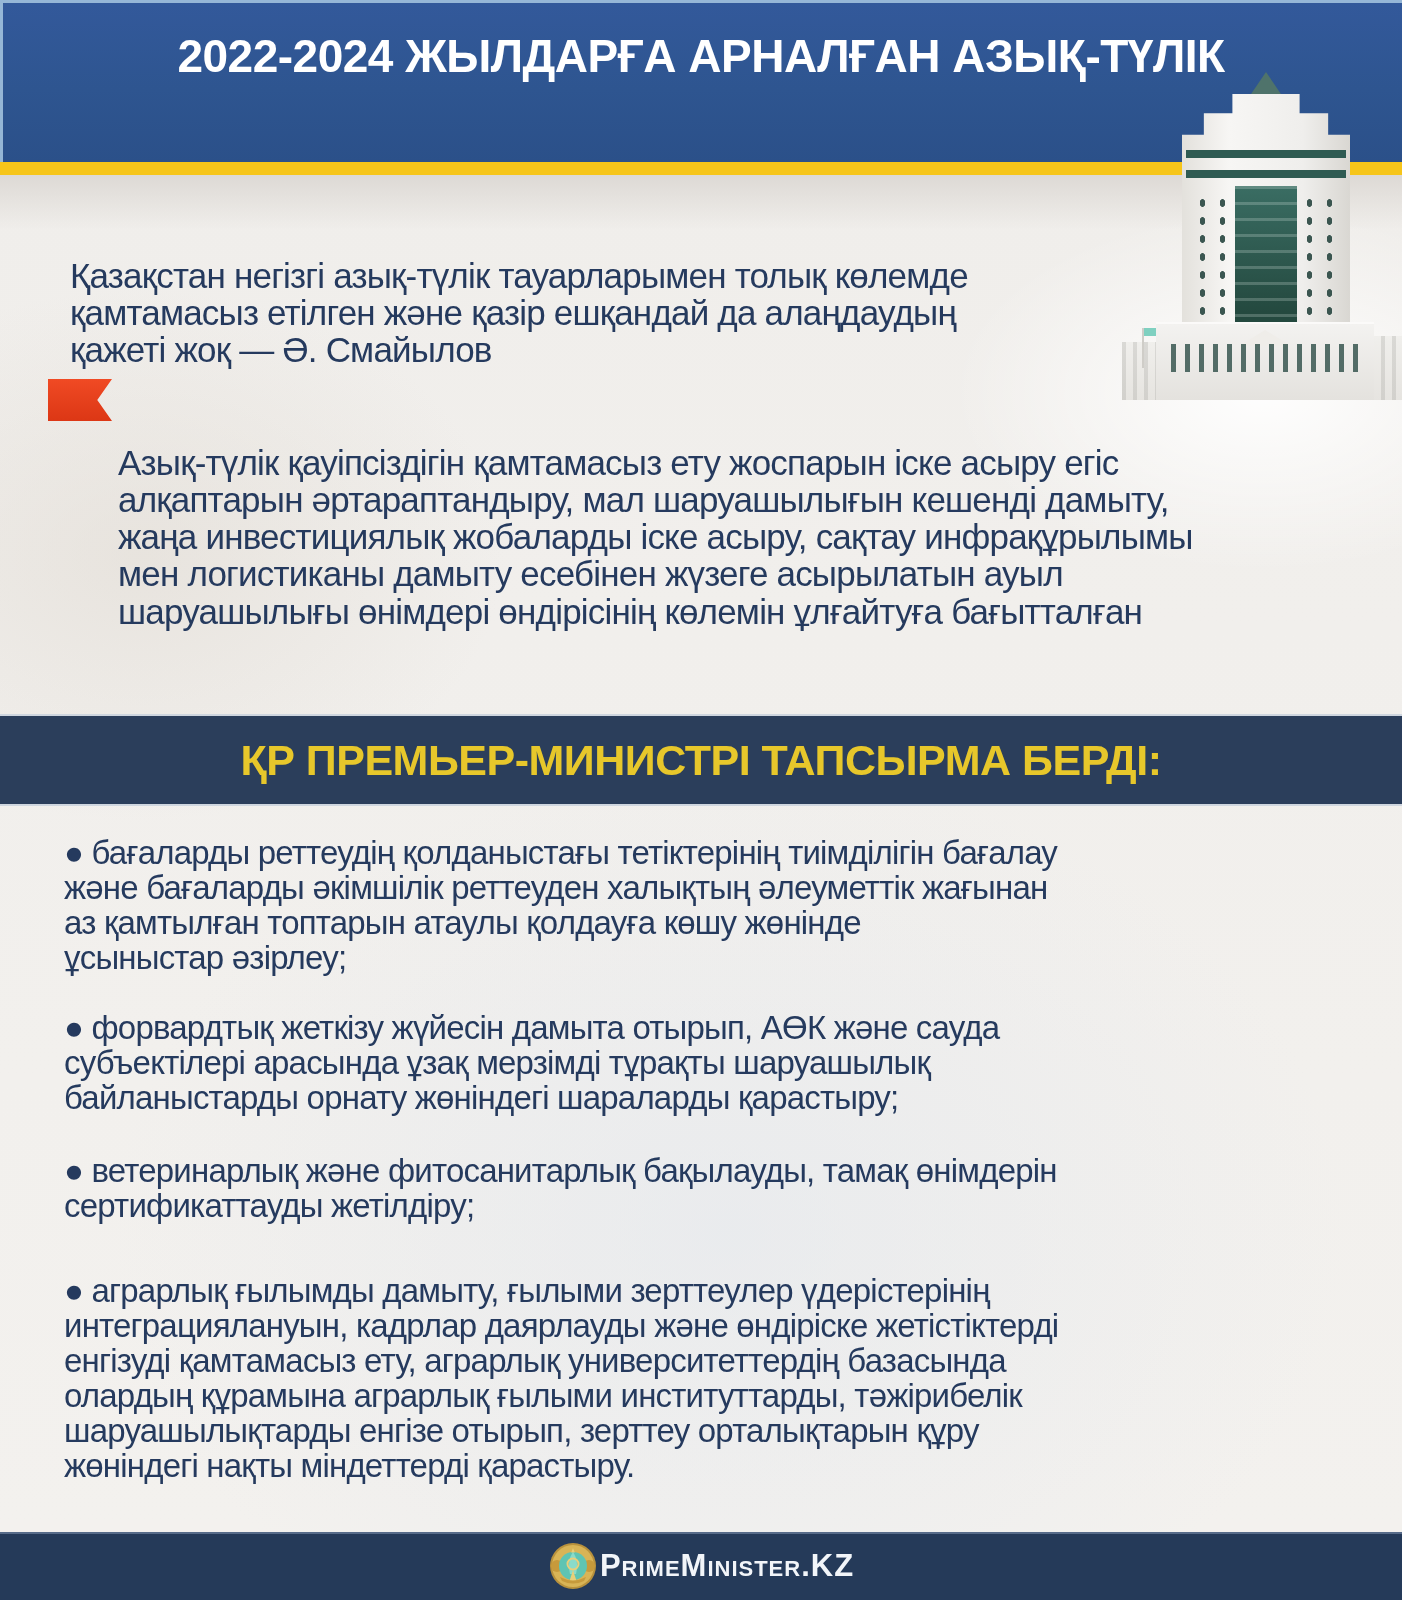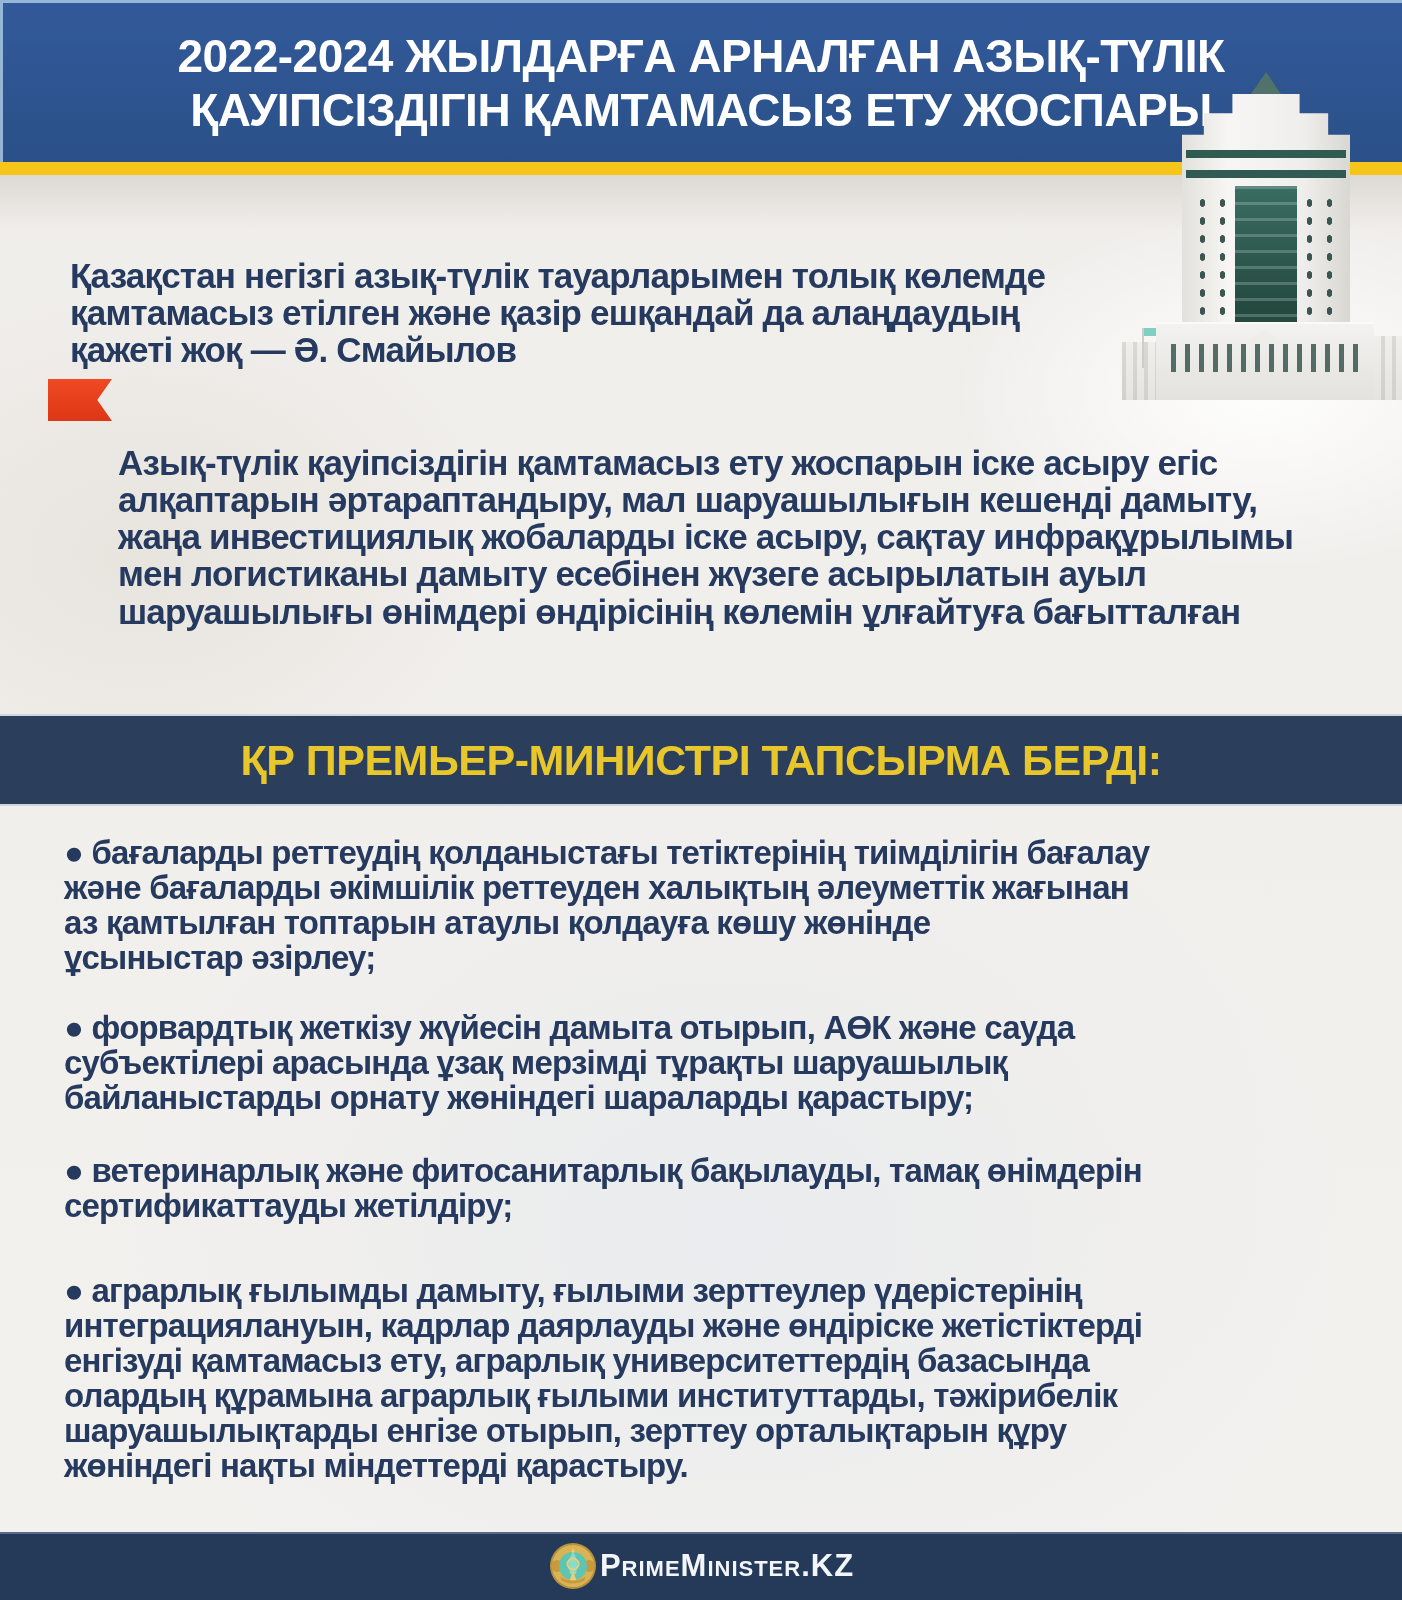--- a/index.html
+++ b/index.html
@@ -73,21 +73,21 @@
     border-bottom:16px solid #efede9;
   }
   .b-wing{position:absolute;bottom:0;height:58px;background:
       repeating-linear-gradient(to right, rgba(150,150,145,.25) 0 4px, rgba(0,0,0,0) 4px 11px),
       linear-gradient(180deg,#f0efec,#e6e4e0);}
   .b-wing-l{left:-8px;width:62px;}
   .b-wing-r{right:0;width:54px;height:64px;}
   .b-flag{position:absolute;left:14px;bottom:64px;width:12px;height:8px;background:#7fd0c0;}
   .b-flag:before{content:"";position:absolute;left:-2px;top:0;width:2px;height:40px;background:#cfcdc8;}
   
-  .navy-text{color:#253a5e;font-weight:bold;letter-spacing:-.8px;white-space:pre-line;}
+  .navy-text{color:#253a5e;font-weight:normal;letter-spacing:-.8px;white-space:pre-line;}
   .quote{position:absolute;left:70px;top:222px;width:1120px;font-size:35px;line-height:1.06;z-index:4;}
   .point{position:absolute;left:16px;padding-left:70px;width:1330px;font-size:35px;line-height:1.06;z-index:4;margin-left:32px;}
   .point-1{top:370px;}
   .point-2{top:583px;}
   .ribbon{
     position:absolute;left:0;top:9px;width:64px;height:42px;
     background:linear-gradient(180deg,#f04a24,#dc3715);
     clip-path:polygon(0 0,100% 0,77% 50%,100% 100%,0 100%);
   }
   
@@ -118,21 +118,20 @@
 </head>
 <body>
 
 <div class="poster">
 
   <div class="bg"></div>
 
   <header class="header"></header>
   <div class="title">
     <div>2022-2024 ЖЫЛДАРҒА АРНАЛҒАН АЗЫҚ-ТҮЛІК</div>
-    <div>ҚАУІПСІЗДІГІН ҚАМТАМАСЫЗ ЕТУ ЖОСПАРЫ</div>
   </div>
   <div class="stripe"></div>
 
   <div class="building">
     <div class="b-spire"></div>
     <div class="b-tower">
       <div class="b-band b-band-1"></div>
       <div class="b-band b-band-2"></div>
       <div class="b-glass"></div>
       <div class="b-wincol wc-1"></div>

